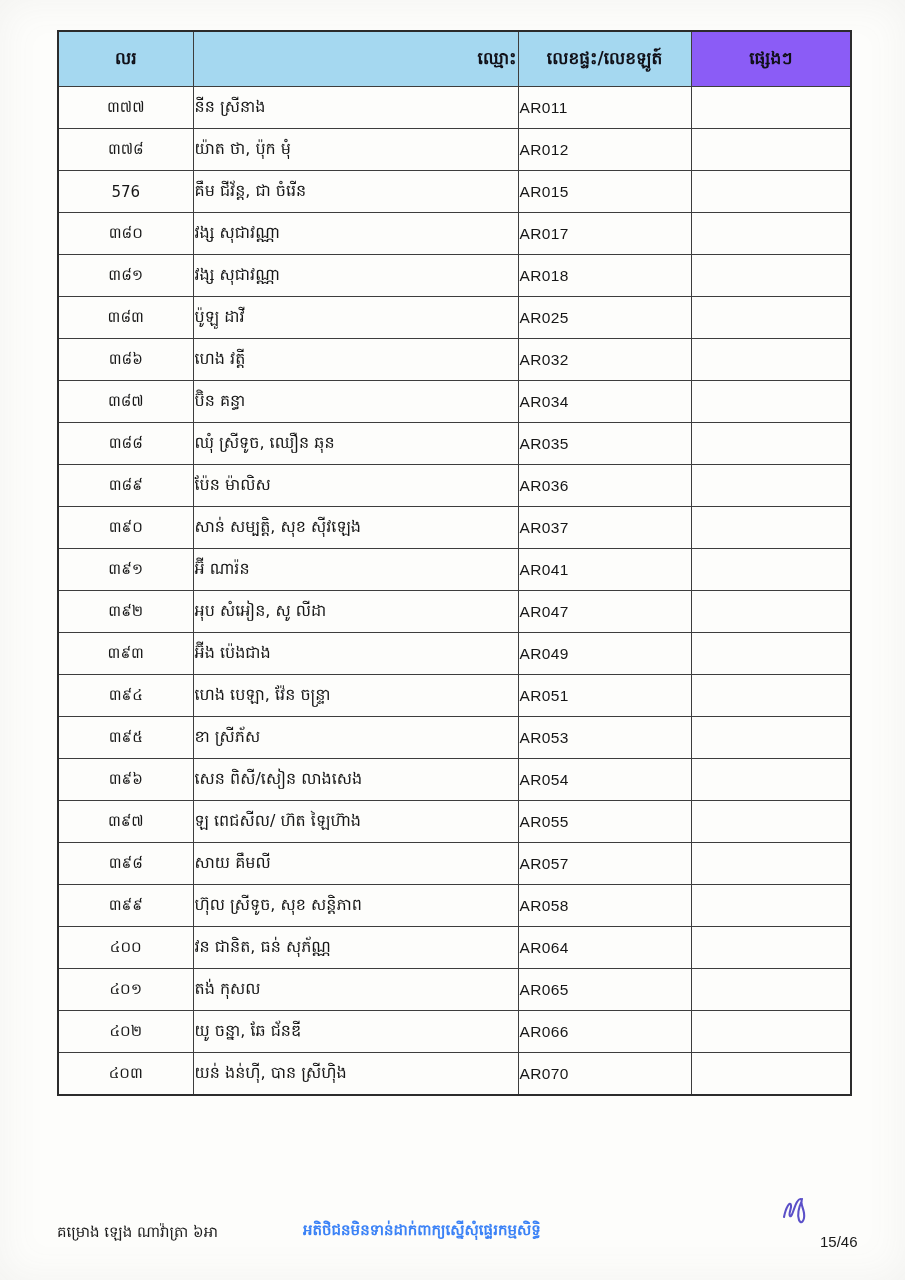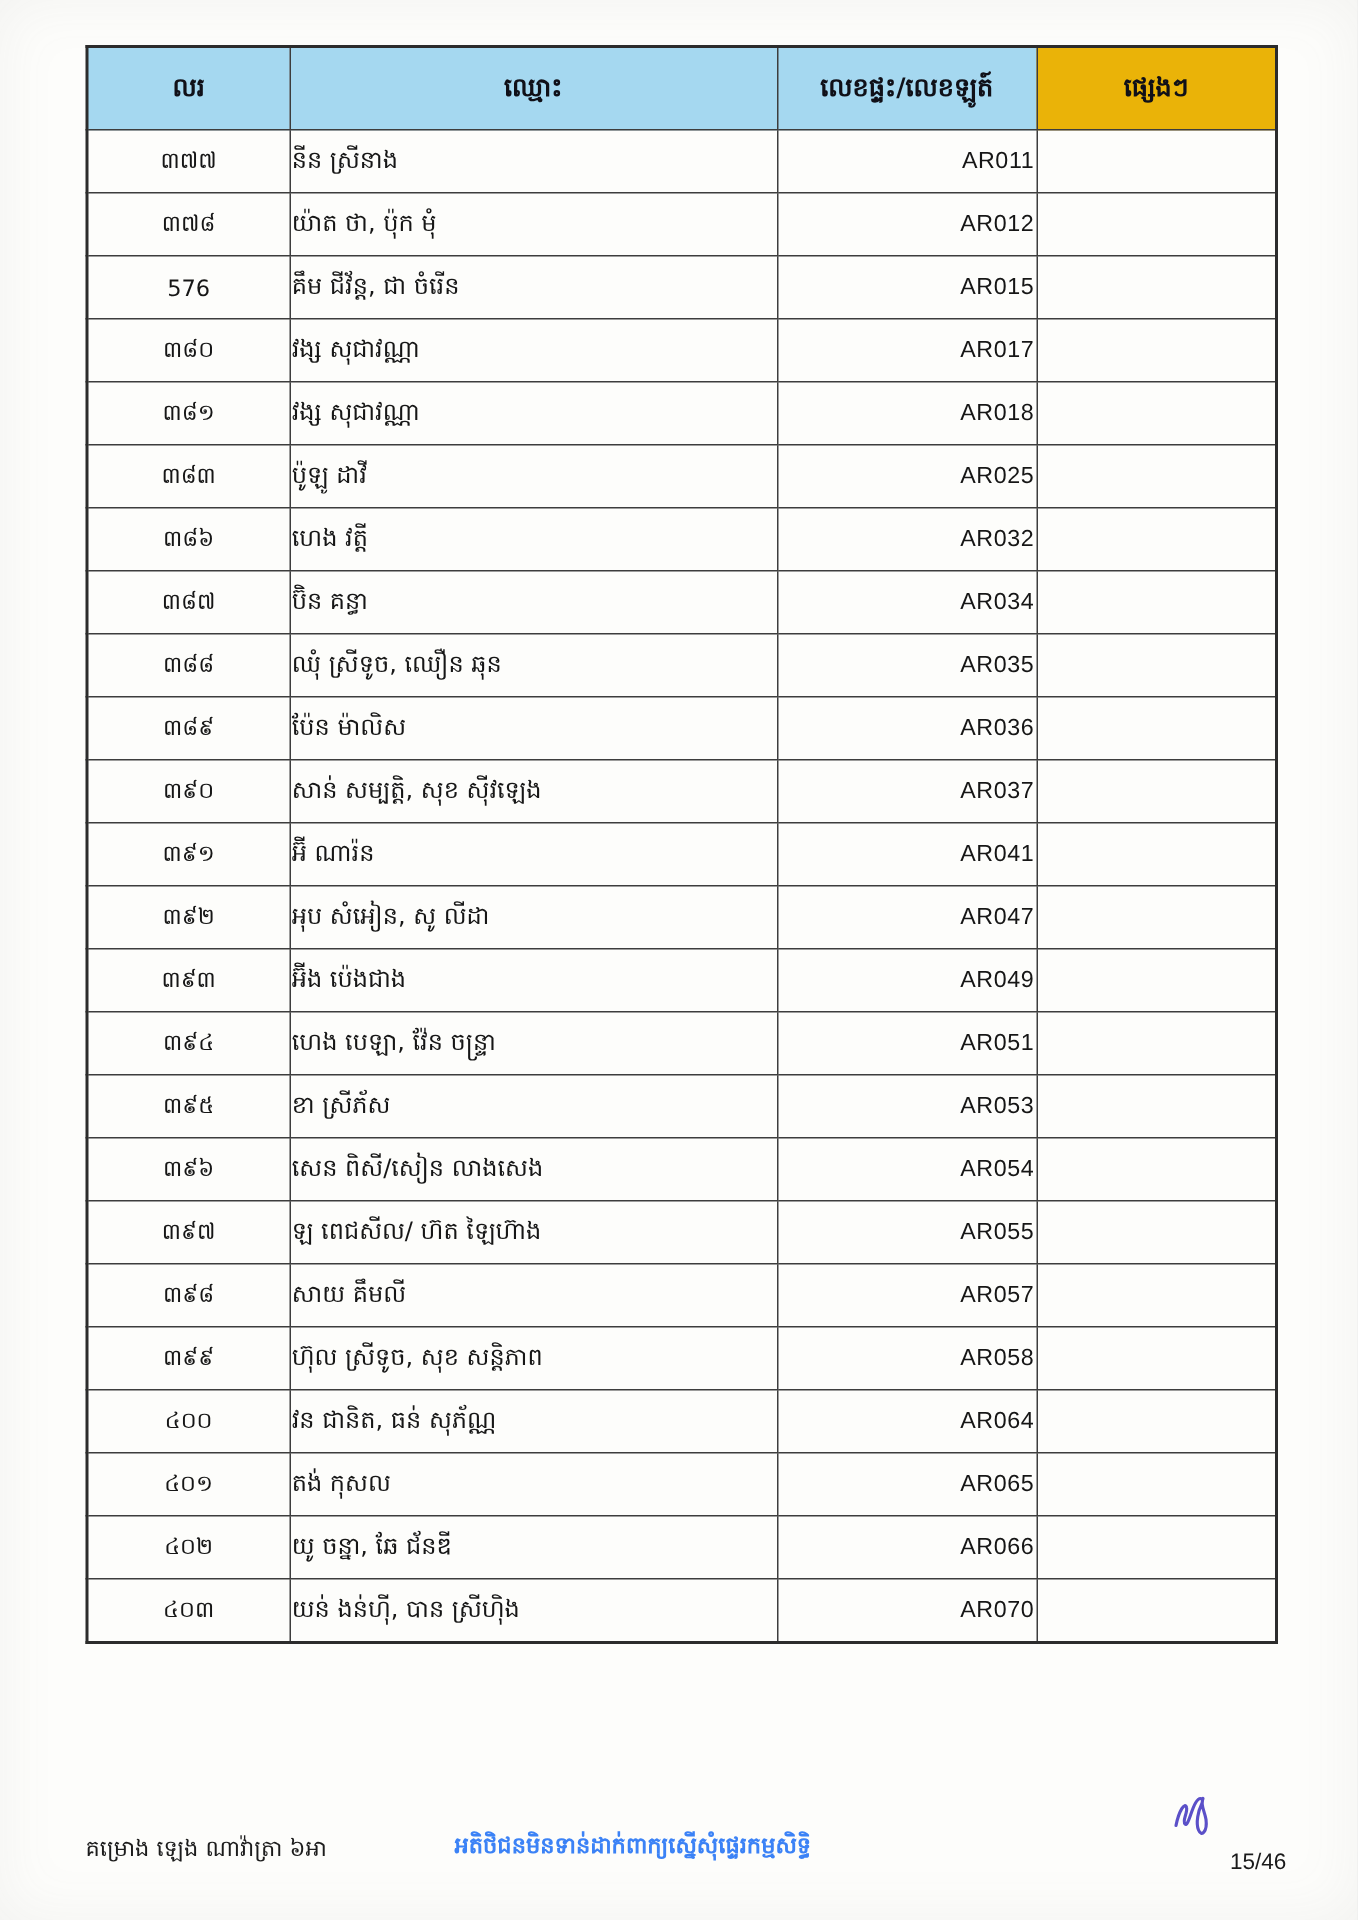--- a/index.html
+++ b/index.html
@@ -49,21 +49,21 @@
 
   tbody td {
     height:39px;
     vertical-align:middle;
     font-size:16px;
     background:#fdfdfb;
   }
   td.cell-no   { text-align:center; font-size:15px; }
   td.cell-name { text-align:left; }
   td.cell-code {
-    text-align:right;
+    text-align:left;
     font-family:"Liberation Sans", sans-serif;
     font-size:15.5px;
     letter-spacing:0.4px;
   }
   td.cell-extra { }
 
   .footer-left {
     position:absolute;
     left:57px; top:1222px;
     font-size:15px;
@@ -99,23 +99,23 @@
   <table class="roster">
     <colgroup>
       <col class="c-no">
         <col class="c-name">
         <col class="c-code">
         <col class="c-extra">
     </colgroup>
     <thead>
       <tr>
         <th class="hdr" style="background: rgb(165, 216, 240);">លរ</th>
-        <th class="hdr" style="background: rgb(165, 216, 240);">ឈ្មោះ</th>
+        <th class="hdr" style="background: rgb(165, 216, 240); text-align: right;">ឈ្មោះ</th>
         <th class="hdr" style="background: rgb(165, 216, 240);">លេខផ្ទះ/លេខឡូត៍</th>
-        <th class="hdr" style="background: #eab308; margin-top: 28px;">ផ្សេងៗ</th>
+        <th class="hdr" style="background: #8b5cf6; margin-top: 28px;">ផ្សេងៗ</th>
       </tr>
     </thead>
     <tbody>
     <tr>
       <td class="cell-no">៣៧៧</td>
       <td class="cell-name">នីន ស្រីនាង</td>
       <td class="cell-code">AR011</td>
       <td class="cell-extra"></td>
     </tr>
 

